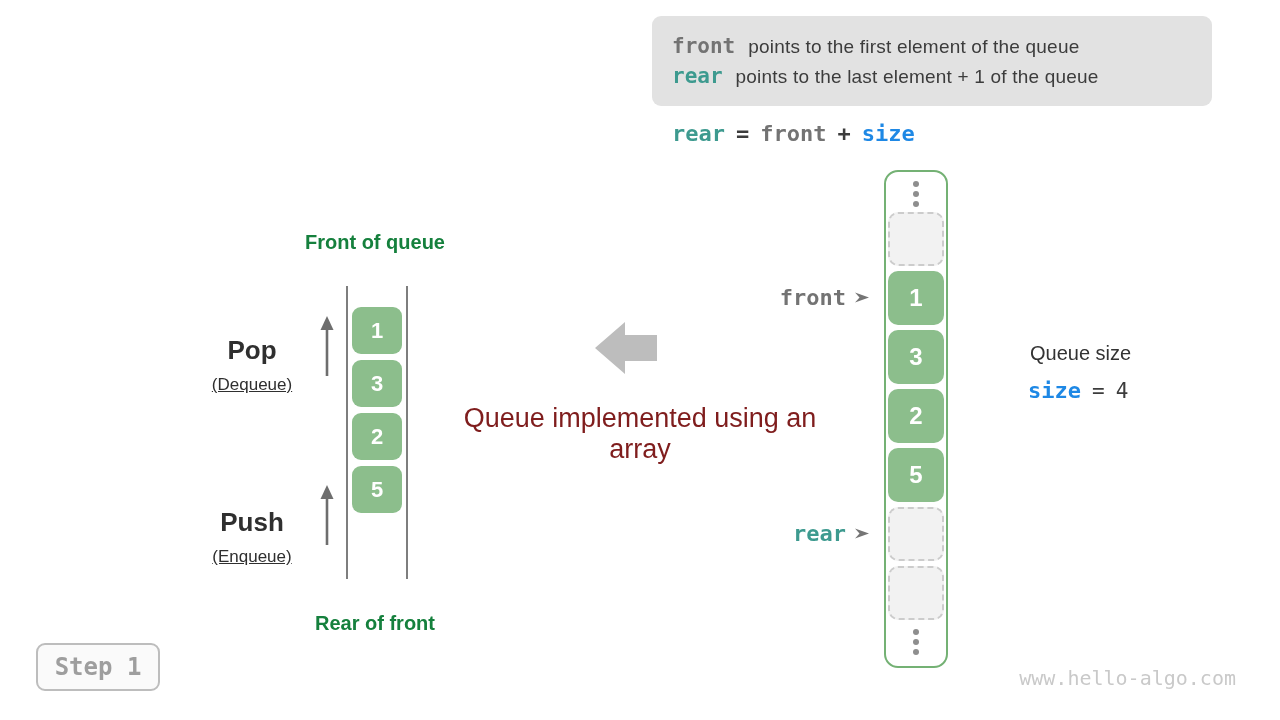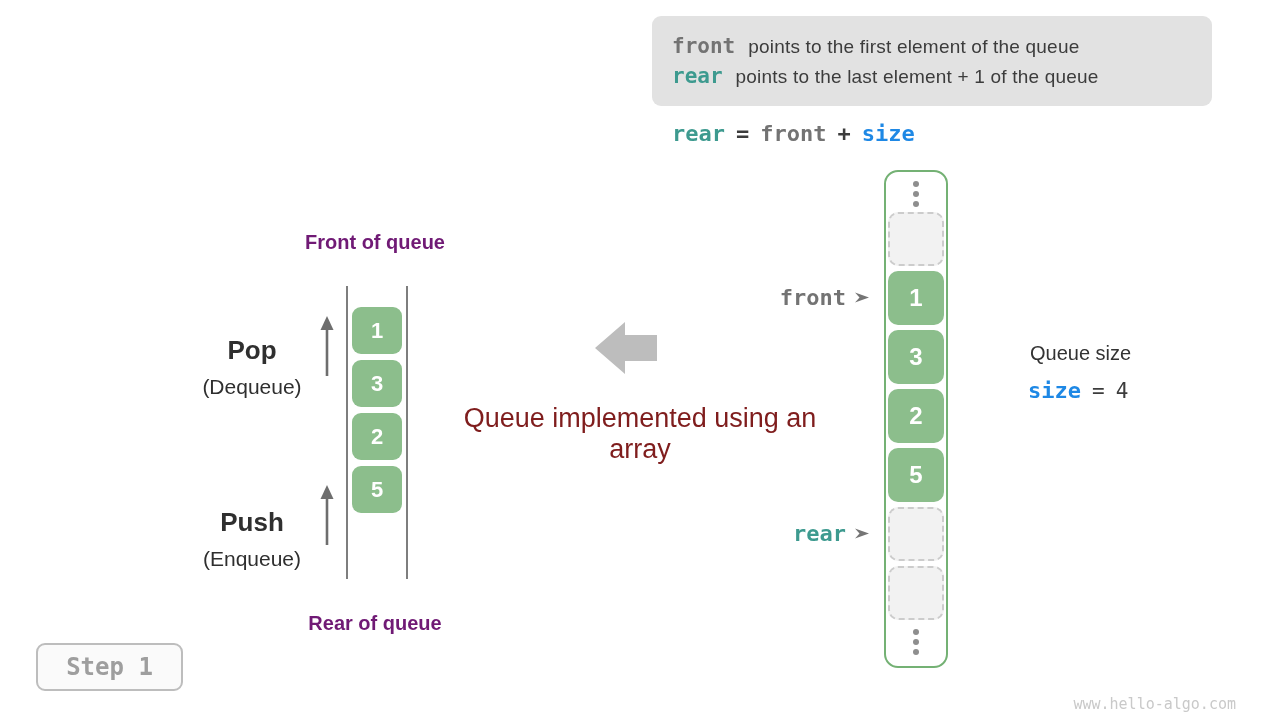--- a/index.html
+++ b/index.html
@@ -26,30 +26,30 @@
   .t-blue   { color:#1E88E5; }
   .t-dark   { color:#3C3C3C; }
 
   
   .equation {
     left:672px; top:121px; display:flex; align-items:baseline; gap:11px;
     font-family:"DejaVu Sans Mono", monospace; font-weight:bold; font-size:22px;
   }
 
   
-  .stack-caption { width:200px; text-align:center; font-weight:bold; font-size:20px; color:#701a75; }
+  .stack-caption { width:200px; text-align:center; font-weight:bold; font-size:20px; color:#15803d; }
   .vline { width:2px; background:#7E7E7E; }
   .lcell {
     left:352px; width:50px; height:47px; background:#8CBE8C; border-radius:9px;
     color:#ffffff; font-size:22px; font-weight:bold;
     display:flex; align-items:center; justify-content:center;
   }
   .action { width:180px; text-align:center; color:#2F2F2F; }
   .action .a-title { font-weight:bold; font-size:26px; margin-bottom:9px; }
-  .action .a-sub { font-size:21px; }
+  .action .a-sub { font-size:17px;text-decoration:underline; }
 
   
   .caption-mid { width:400px; text-align:center; font-size:27px; color:#7f1d1d; }
 
   
   .rcontainer {
     left:884px; top:170px; width:64px; height:498px;
     border:2px solid #74B174; border-radius:14px; background:#ffffff;
   }
   .rcell-green {
@@ -68,28 +68,28 @@
   .pointer-label { font-family:"DejaVu Sans Mono", monospace; font-weight:bold; font-size:22px; }
 
   
   .qsize-label { left:1030px; top:342px; font-size:20px; color:#333333;text-align:right; }
   .qsize-eq { left:1028px; top:378px; display:flex; align-items:baseline; gap:11px;
               font-family:"DejaVu Sans Mono", monospace; font-size:21px; }
   .qsize-eq .sz { font-weight:bold; font-size:22px; }
 
   
   .step-badge {
-    left:36px; top:643px; width:147px; height:48px;
+    left:36px; top:643px; width:124px; height:48px;
     border:2px solid #BDBDBD; border-radius:9px; background:#FAFAFA;
     display:flex; align-items:center; justify-content:center;
     font-family:"DejaVu Sans Mono", monospace; font-weight:bold; font-size:24px; color:#9E9E9E;
   }
 
-  .watermark { right:44px; top:695px; font-family:"DejaVu Sans Mono", monospace;
-               font-size:15px; color:#C9C9C9; }
+  .watermark { right:44px; top:666px; font-family:"DejaVu Sans Mono", monospace;
+               font-size:20px; color:#C9C9C9; }
 </style>
 </head>
 <body>
 
 <div class="canvas">
 
   <div class="abs legend">
     <div class="legend-row">
       <span class="code t-orange">front</span>
       <span class="desc">points to the first element of the queue</span>
@@ -102,21 +102,21 @@
 
   <div class="abs equation">
     <span class="t-teal">rear</span>
     <span class="t-dark">=</span>
     <span class="t-orange">front</span>
     <span class="t-dark">+</span>
     <span class="t-blue">size</span>
   </div>
 
   <div class="abs stack-caption" style="left:275px; top:231px;">Front of queue</div>
-  <div class="abs stack-caption" style="left:275px; top:612px;">Rear of queue</div>
+  <div class="abs stack-caption" style="left:275px; top:612px;">Rear of front</div>
 
   <div class="abs vline" style="left:346px; top:286px; height:293px;"></div>
   <div class="abs vline" style="left:406px; top:286px; height:293px;"></div>
 
   <div class="abs lcell" style="top:307px;">1</div>
   <div class="abs lcell" style="top:360px;">3</div>
   <div class="abs lcell" style="top:413px;">2</div>
   <div class="abs lcell" style="top:466px;">5</div>
 
   <svg class="abs" style="left:317px; top:316px;" width="20" height="62" viewBox="0 0 20 62">

